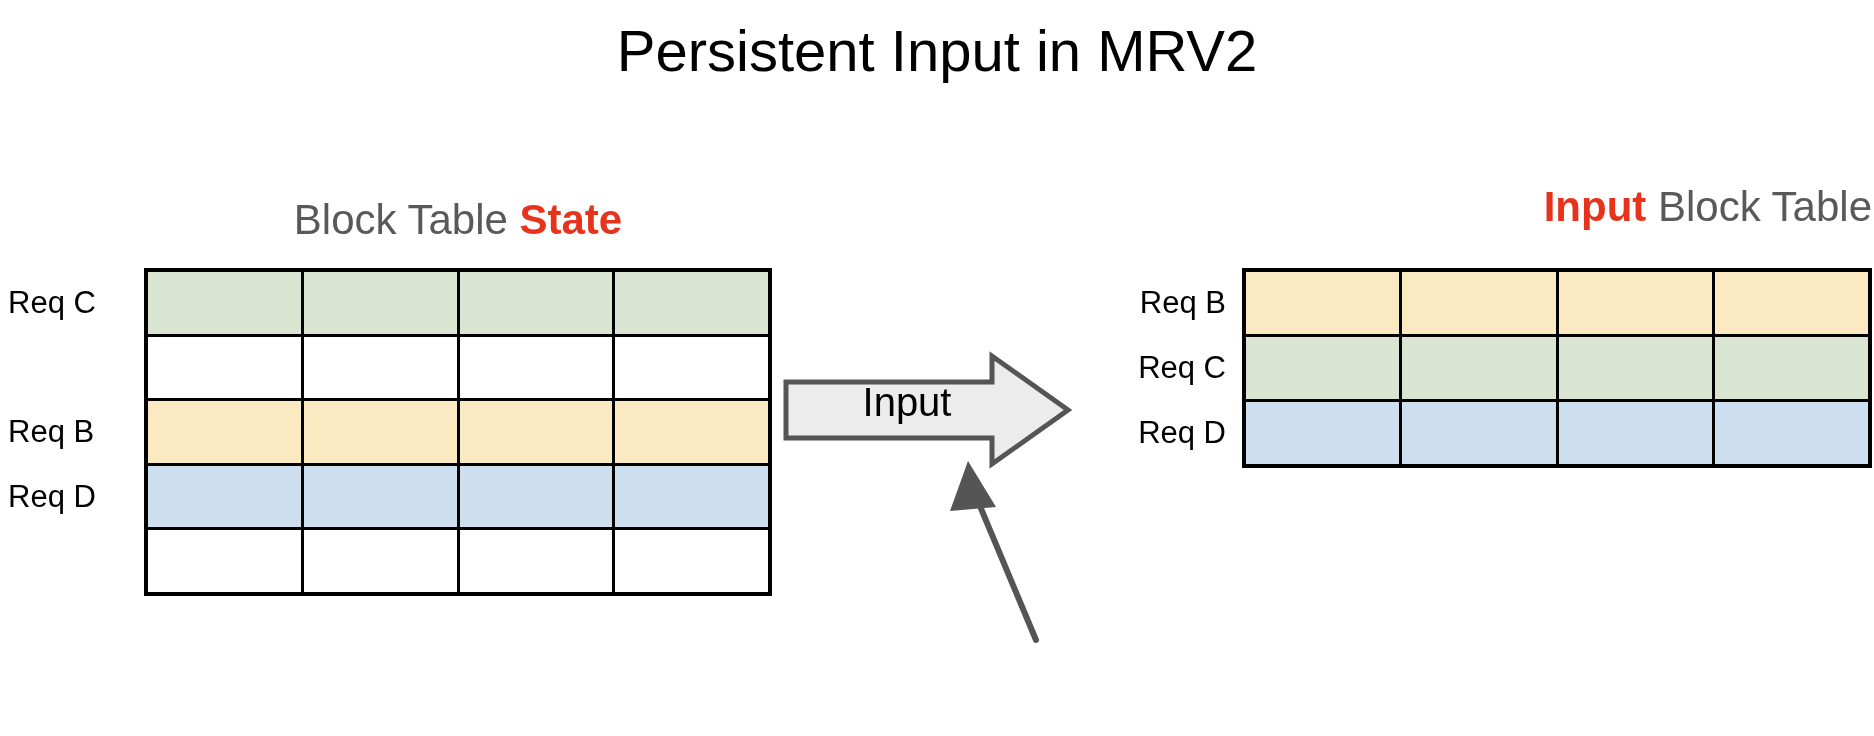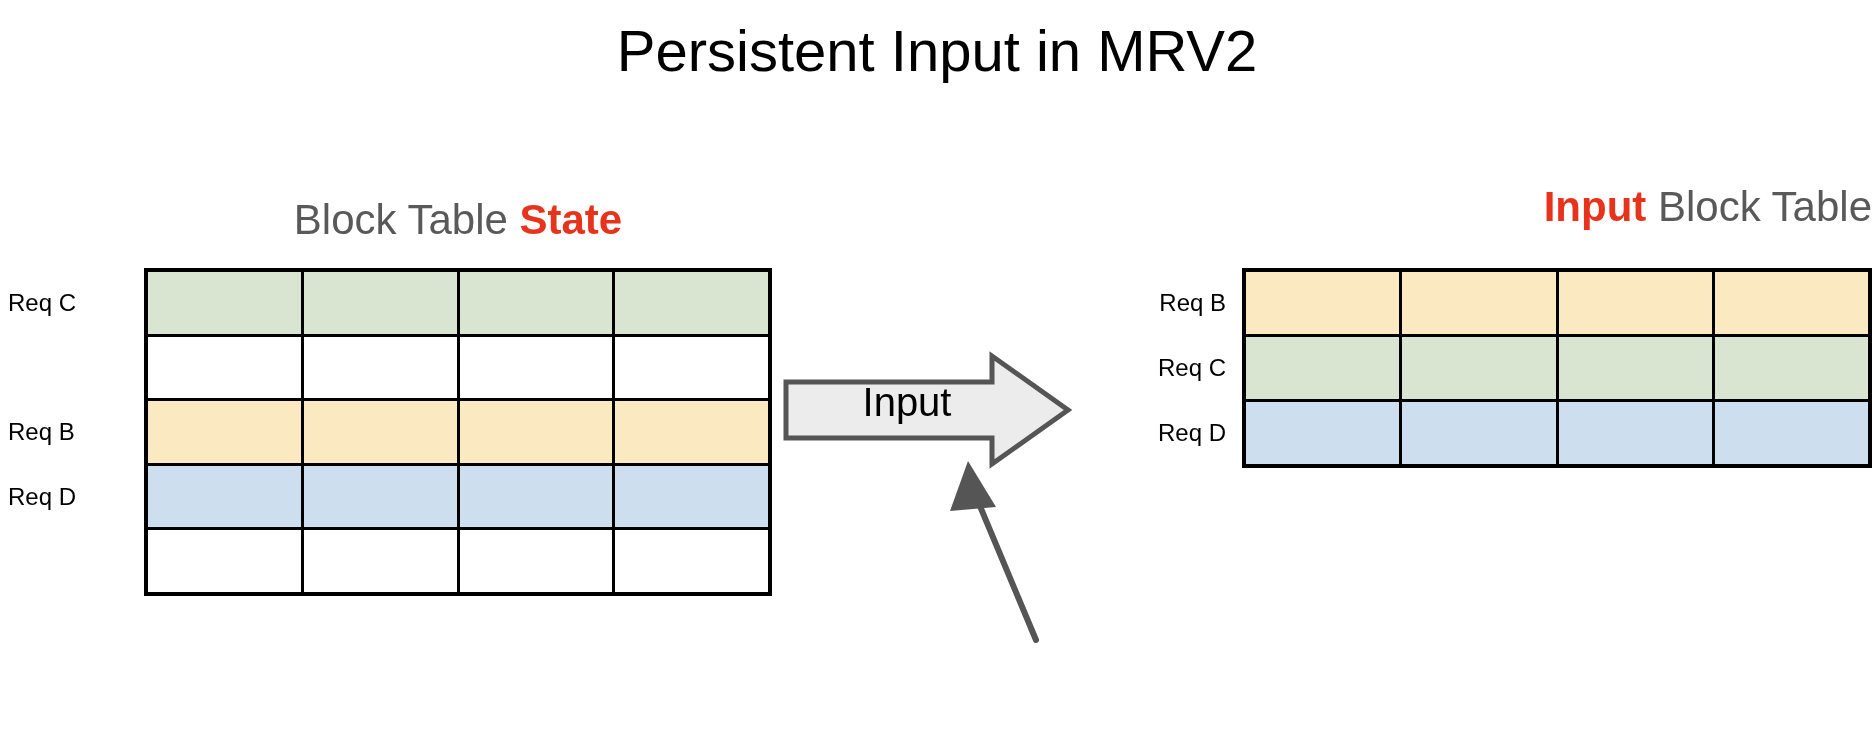--- a/index.html
+++ b/index.html
@@ -66,21 +66,21 @@
   #input-grid {
     left: 1242px; top: 268px;
     width: 630px; height: 200px;
     grid-template-columns: repeat(4, 1fr);
     grid-template-rows: repeat(3, 1fr);
   }
 
   
   .row-label {
     position: absolute;
-    font-size: 24px;
+    font-size: 31px;
     line-height: 38px;
     color: #000000;
     white-space: nowrap;
   }
   .row-label.right-side {
     text-align: right;
     width: 160px;
   }
 
   

